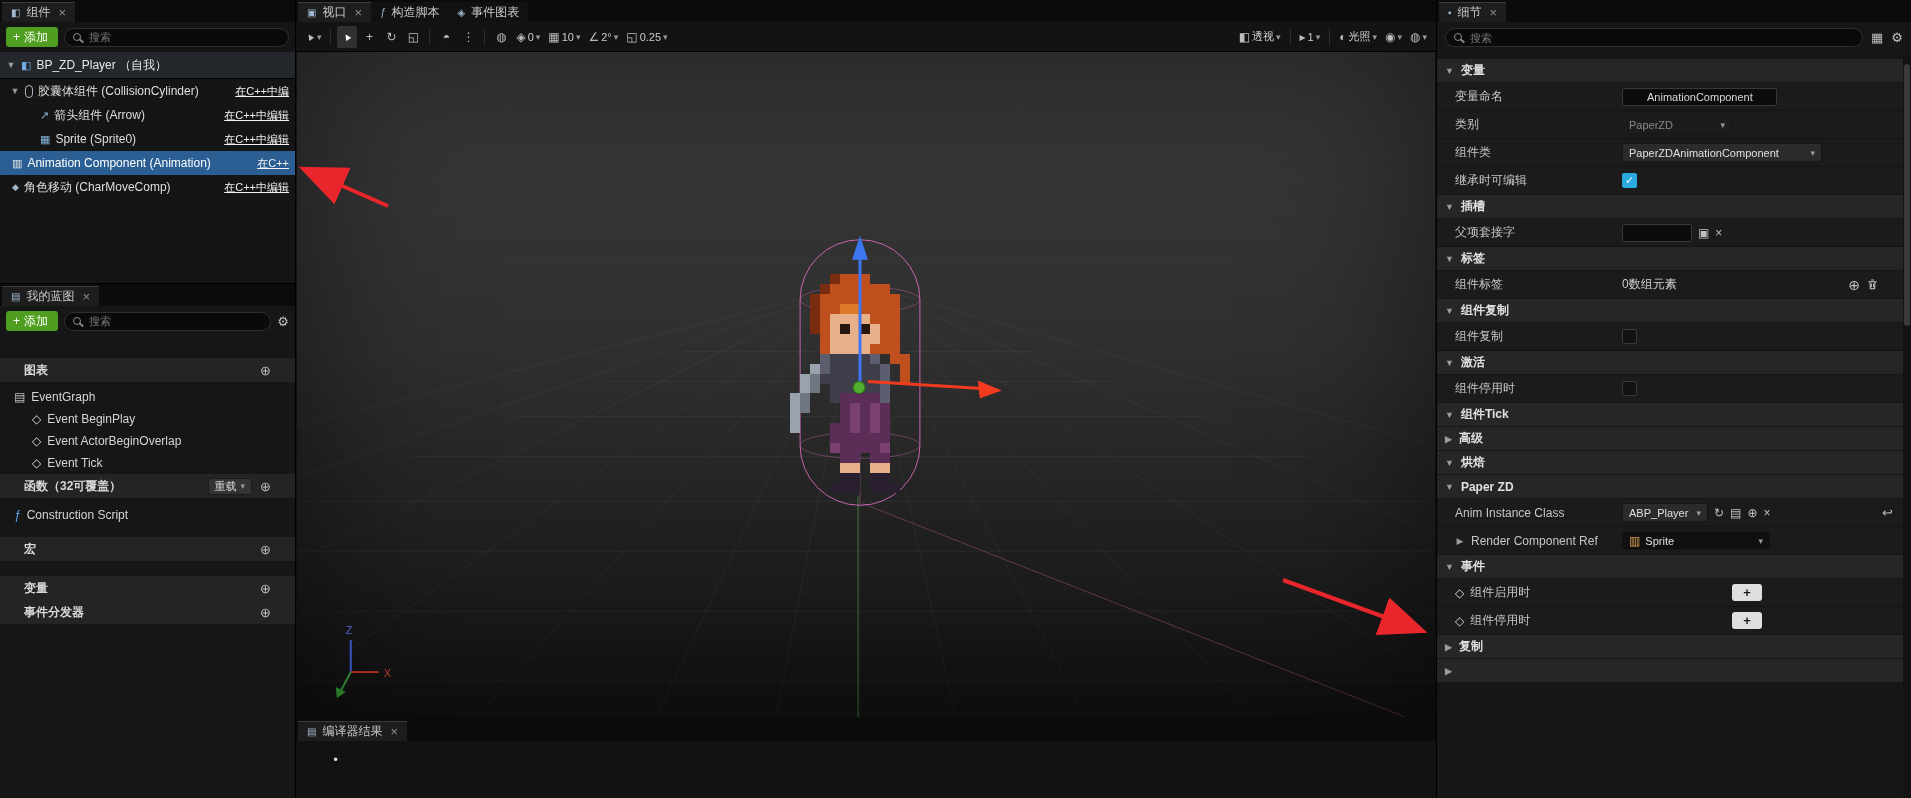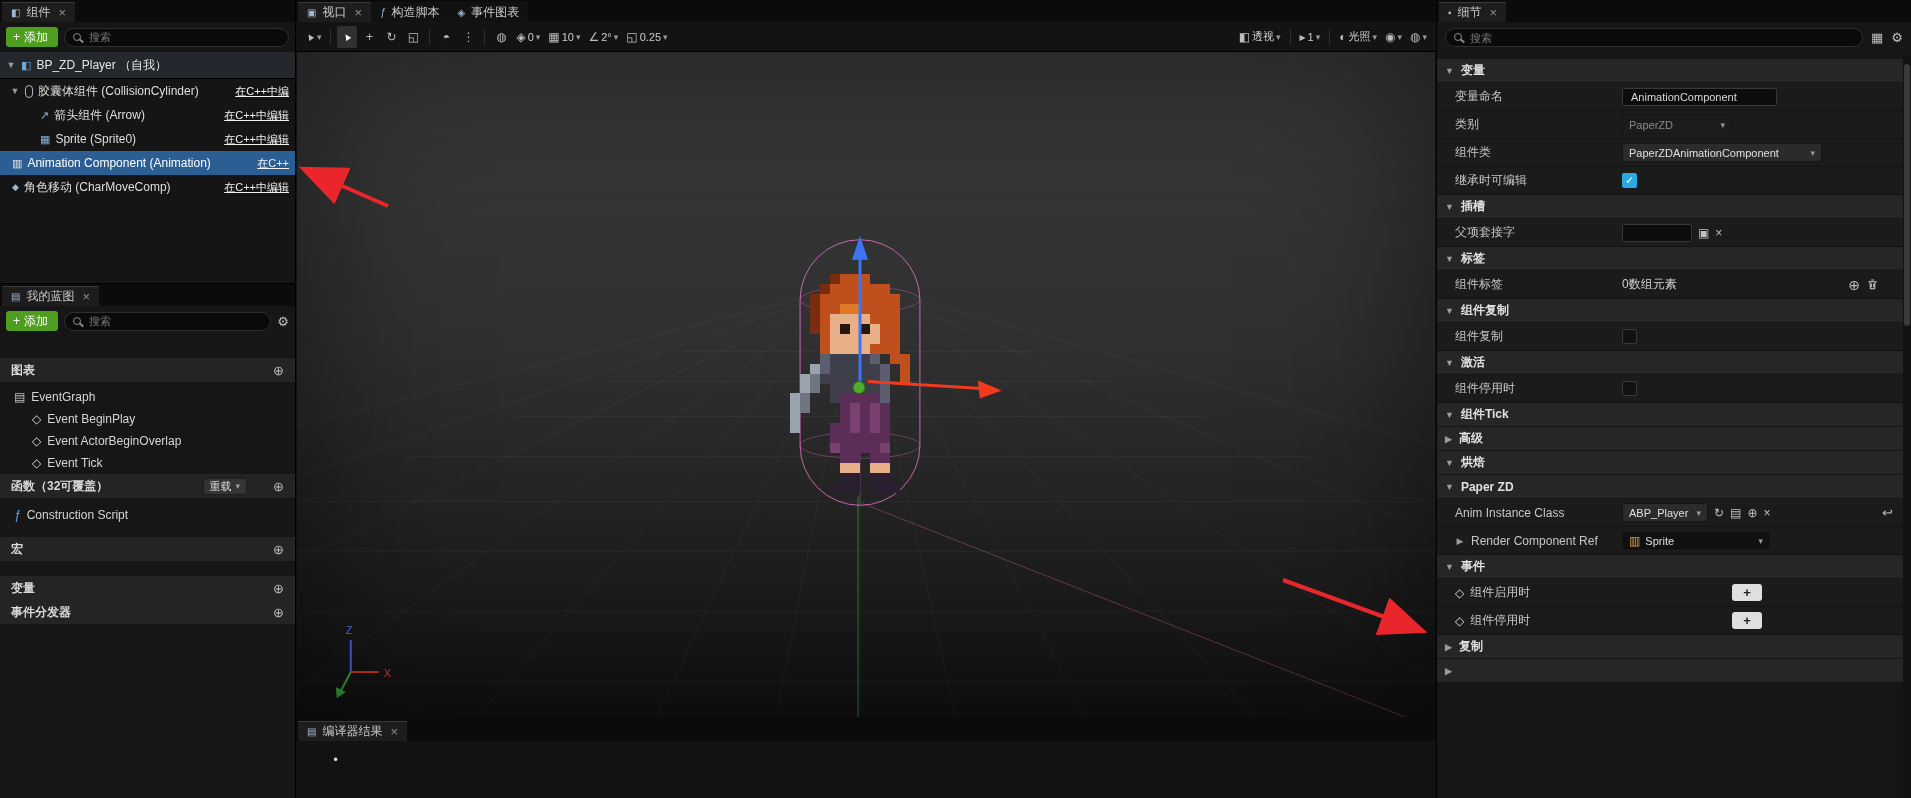--- a/index.html
+++ b/index.html
@@ -31,21 +31,21 @@
   .c-row{height:24px;display:flex;align-items:center;gap:5px;padding-right:6px;color:#dfdfdf}
   .c-row.sel{background:#2b5f94;color:#fff}
   .twist{font-size:9px;color:#9a9a9a;width:10px;text-align:center;flex:0 0 auto}
   .cicon{font-size:11px;flex:0 0 auto}
   .clabel{white-space:nowrap;overflow:hidden;text-overflow:clip}
   .clink{margin-left:auto;font-size:11px;color:#f2f2f2;text-decoration:underline;white-space:nowrap;flex:0 0 auto}
   .capsule-ico{width:8px;height:13px;border:1px solid #a9b4c0;border-radius:4px;flex:0 0 auto}
   .tree-fill{flex:1}
 
   .mb-panel{flex:1;display:flex;flex-direction:column;background:#161616;overflow:hidden}
-  .mb-head{height:24px;background:#242424;display:flex;align-items:center;gap:24px;padding:0 11px;color:#d8d8d8;font-weight:bold;flex:0 0 auto}
+  .mb-head{height:24px;background:#242424;display:flex;align-items:center;gap:6px;padding:0 24px;color:#d8d8d8;font-weight:bold;flex:0 0 auto}
   .mb-head .circle-plus{margin-left:auto;font-weight:normal;color:#bdbdbd;font-size:13px}
   .mb-item{height:22px;display:flex;align-items:center;gap:6px;color:#d5d5d5;flex:0 0 auto}
   .pill-btn{display:flex;align-items:center;gap:4px;background:#343434;border:1px solid #1d1d1d;border-radius:3px;height:17px;padding:0 6px;font-size:11px;font-weight:normal;color:#ddd}
   .gear{color:#bdbdbd;font-size:13px}
 
   
   .center{width:1140px;display:flex;flex-direction:column;background:#151515}
   .vtool{height:30px;background:#131313;border-bottom:1px solid #000;display:flex;align-items:center;padding:0 6px;gap:2px;flex:0 0 auto}
   .ti{min-width:20px;height:22px;display:flex;align-items:center;justify-content:center;color:#bdbdbd;font-size:12px;gap:2px;padding:0 3px;border-radius:2px}
   .ti.on{background:#303030;color:#fff}
@@ -63,21 +63,21 @@
   
   .right{flex:1;display:flex;flex-direction:column;background:#161616;border-left:1px solid #000;position:relative;overflow:hidden}
   .d-search{display:flex;align-items:center;gap:8px;padding:6px 8px;flex:0 0 auto}
   .d-ico{color:#bdbdbd;font-size:13px}
   .d-list{flex:1;margin-top:6px;overflow:hidden;padding-right:8px}
   .d-sec{height:24px;background:#262626;border-bottom:1px solid #151515;display:flex;align-items:center;gap:7px;padding:0 8px;color:#e0e0e0;font-weight:bold}
   .d-sec .twist{width:auto}
   .d-row{height:28px;background:#1b1b1b;border-bottom:1px solid #131313;display:flex;align-items:center}
   .d-label{flex:0 0 185px;padding-left:18px;color:#c6c6c6;white-space:nowrap;overflow:hidden;display:flex;align-items:center;gap:6px}
   .d-ctrl{flex:1;display:flex;align-items:center;gap:6px;padding-right:10px}
-  .inp{height:18px;background:#0c0c0c;border:1px solid #383838;border-radius:2px;display:flex;align-items:center;padding:0 8px;color:#d8d8d8;font-size:11px;white-space:nowrap;overflow:hidden}
+  .inp{height:18px;background:#0c0c0c;border:1px solid #383838;border-radius:2px;display:flex;align-items:center;padding:0 24px;color:#d8d8d8;font-size:11px;white-space:nowrap;overflow:hidden}
   .seldd{height:19px;background:#2b2b2b;border:1px solid #161616;border-radius:3px;display:flex;align-items:center;gap:5px;padding:0 6px;font-size:11px;color:#e0e0e0;white-space:nowrap;overflow:hidden}
   .seldd.dim{background:#1c1c1c;color:#8a8a8a}
   .seldd .chev{margin-left:auto}
   .w86{width:86px}.w110{width:110px}.w155{width:155px}.w192{width:200px}.w90{width:90px}.w150{width:148px}.w70{width:70px}
   .cb{width:15px;height:15px;border:1px solid #3a3a3a;background:#121212;border-radius:2px;display:flex;align-items:center;justify-content:center;font-size:11px;color:transparent}
   .cb[data-checked="true"]{background:#29a9e0;border-color:#29a9e0;color:#fff}
   .cb[data-checked="true"]::after{content:"✓"}
   .row-ico{color:#c0c0c0;font-size:12px}
   .plus-btn{width:30px;height:17px;background:#dfdfdf;border-radius:3px;color:#1a1a1a;font-weight:bold;display:flex;align-items:center;justify-content:center;font-size:13px}
   .d-diamond{color:#cdd8cd;font-size:12px}

